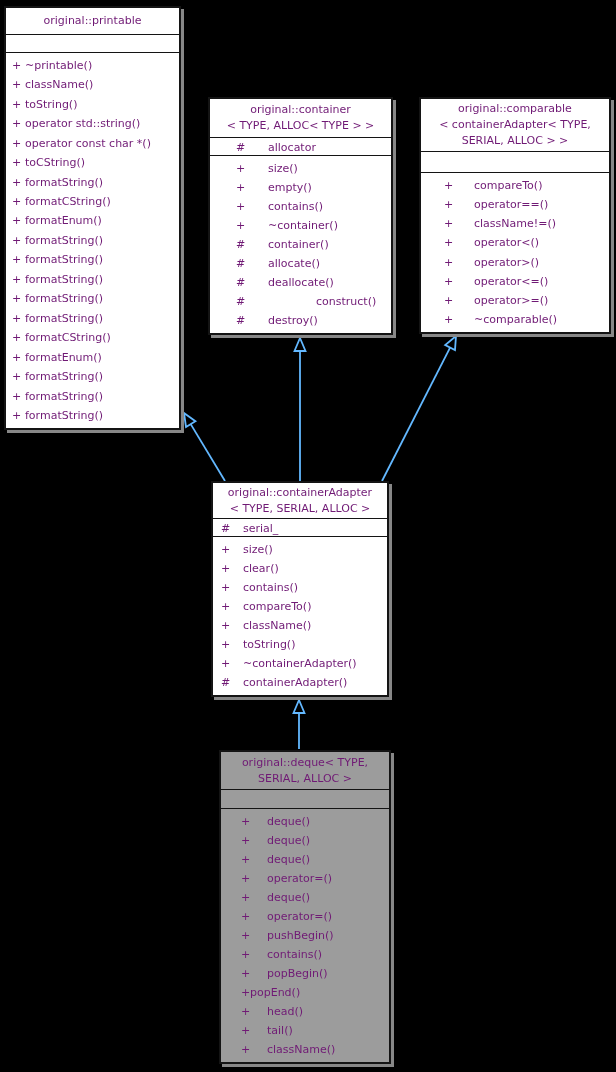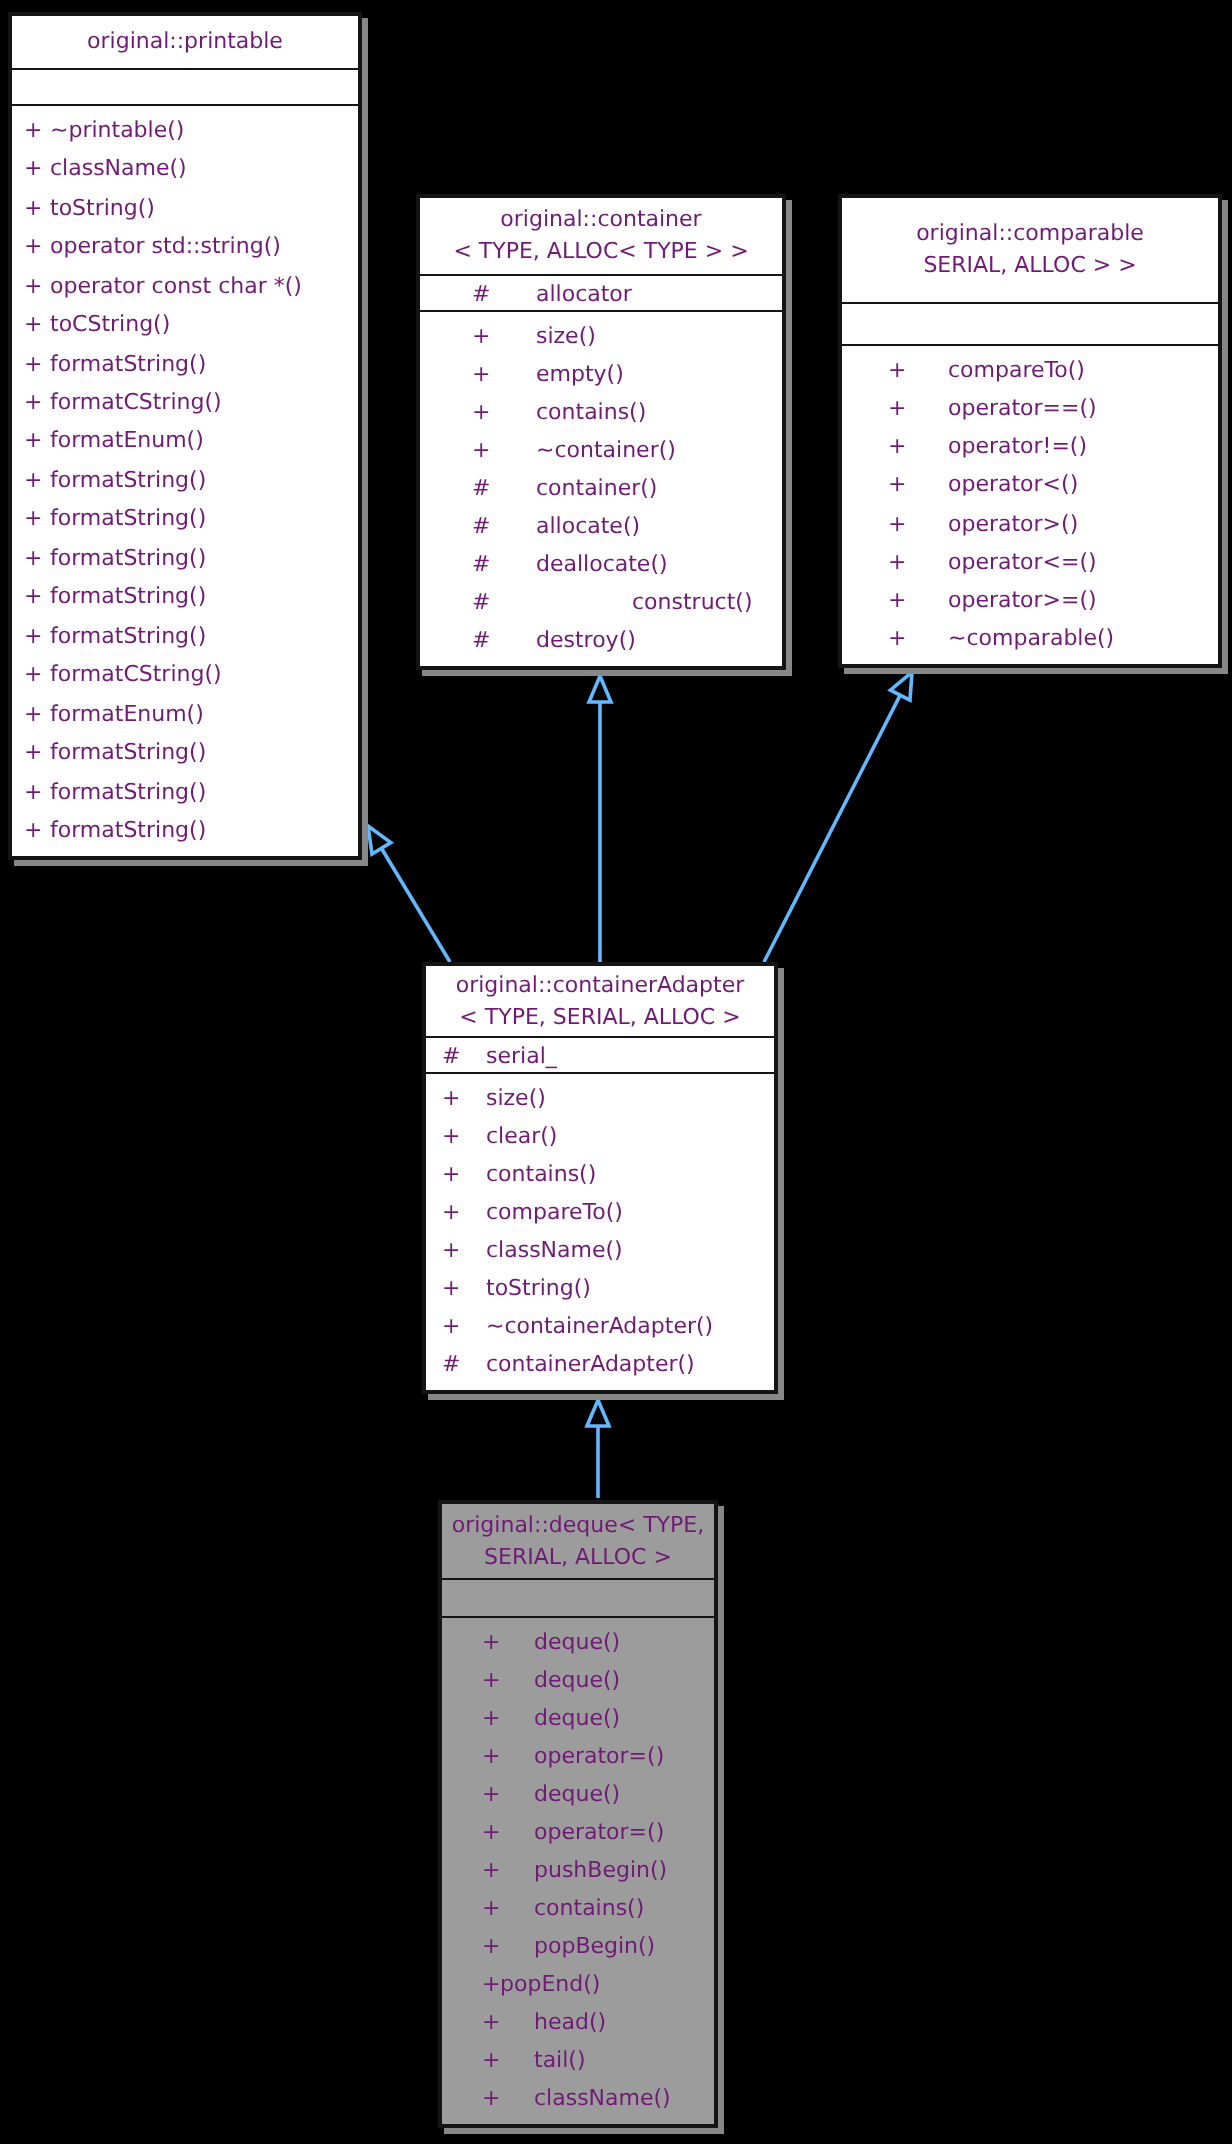--- a/index.html
+++ b/index.html
@@ -200,35 +200,36 @@
         </div>
         <div class="uml-row">
           <span class="vis" style="left: 26px;">#</span>
           <span class="nm" style="left: 58px;">destroy()</span>
         </div>
       </div>
     </div>
     <div class="uml-node" style="left: 419px; top: 97px; width: 192px; height: 237px; background: rgb(255, 255, 255);">
       <div class="uml-title" style="height: 52px;">
         <div>original::comparable</div>
+        <div>&lt; containerAdapter&lt; TYPE,</div>
         <div>SERIAL, ALLOC &gt; &gt;</div>
       </div>
       <div class="uml-section uml-attrs" style="height: 21px;"></div>
       <div class="uml-section uml-methods">
         <div class="uml-row">
           <span class="vis" style="left: 23px;">+</span>
           <span class="nm" style="left: 53px;">compareTo()</span>
         </div>
         <div class="uml-row">
           <span class="vis" style="left: 23px;">+</span>
           <span class="nm" style="left: 53px;">operator==()</span>
         </div>
         <div class="uml-row">
           <span class="vis" style="left: 23px;">+</span>
-          <span class="nm" style="left: 53px;">operator!=()</span>
+          <span class="nm" style="left: 53px;">className!=()</span>
         </div>
         <div class="uml-row">
           <span class="vis" style="left: 23px;">+</span>
           <span class="nm" style="left: 53px;">operator&lt;()</span>
         </div>
         <div class="uml-row">
           <span class="vis" style="left: 23px;">+</span>
           <span class="nm" style="left: 53px;">operator&gt;()</span>
         </div>
         <div class="uml-row">
@@ -284,21 +285,21 @@
         <div class="uml-row">
           <span class="vis" style="left: 8px;">+</span>
           <span class="nm" style="left: 30px;">~containerAdapter()</span>
         </div>
         <div class="uml-row">
           <span class="vis" style="left: 8px;">#</span>
           <span class="nm" style="left: 30px;">containerAdapter()</span>
         </div>
       </div>
     </div>
-    <div class="uml-node" style="left: 219px; top: 750px; width: 140px; height: 314px; background: rgb(156, 156, 156);">
+    <div class="uml-node" style="left: 219px; top: 750px; width: 172px; height: 314px; background: rgb(156, 156, 156);">
       <div class="uml-title" style="height: 37px;">
         <div>original::deque&lt; TYPE,</div>
         <div>SERIAL, ALLOC &gt;</div>
       </div>
       <div class="uml-section uml-attrs" style="height: 19px;"></div>
       <div class="uml-section uml-methods">
         <div class="uml-row">
           <span class="vis" style="left: 20px;">+</span>
           <span class="nm" style="left: 46px;">deque()</span>
         </div>

